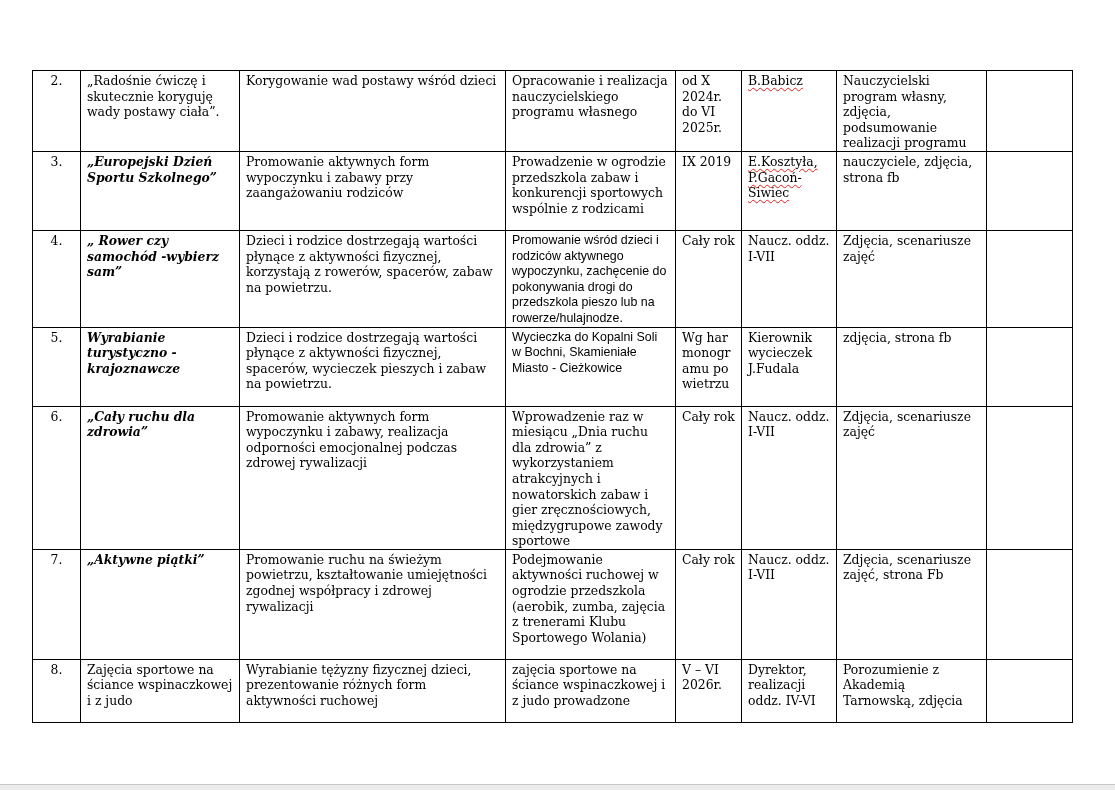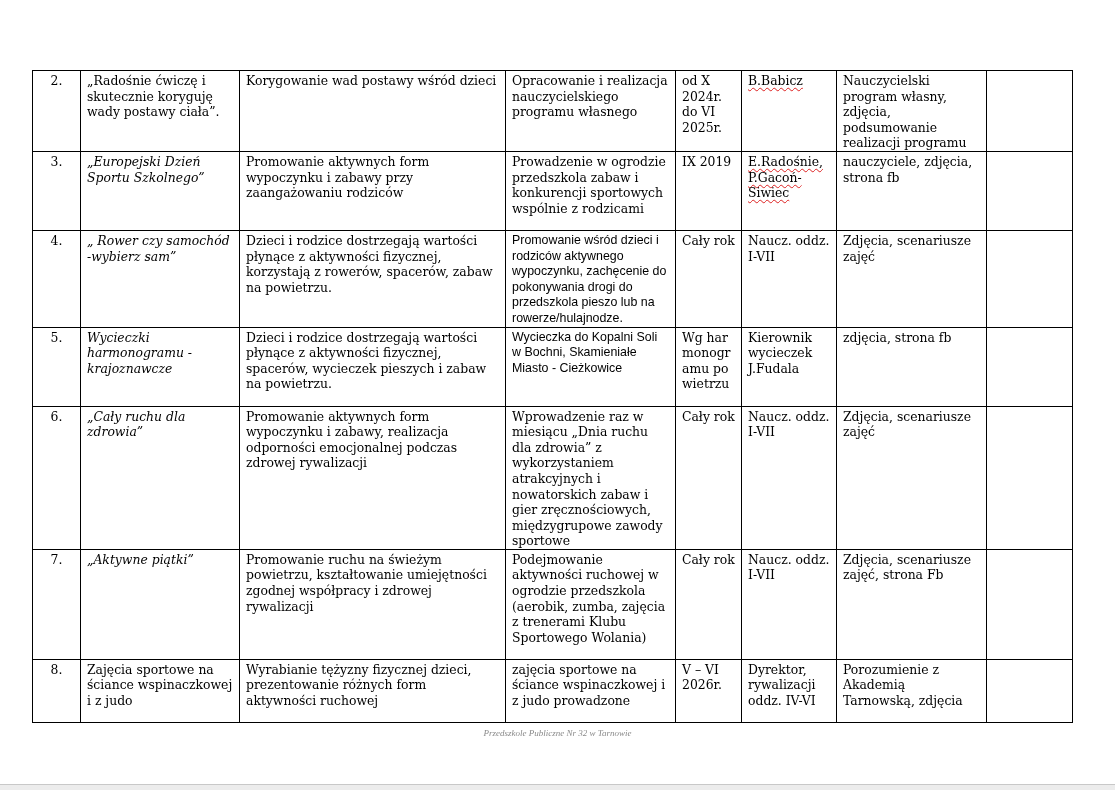--- a/index.html
+++ b/index.html
@@ -15,21 +15,21 @@
     position: absolute; left: 32px; top: 70px;
     border-collapse: collapse; table-layout: fixed;
     width: 1040px;
   }
   table.plan td {
     border: 1px solid #000; vertical-align: top;
     padding: 2px 6px 0 6px; font-size: 12.4px; line-height: 15.6px;
     overflow: hidden; word-wrap: break-word;
   }
   td.num { text-align: center; padding-left: 4px; padding-right: 4px; }
-  .title-bold { font-weight: normal; font-style: italic; }
+  .title-bold { font-weight: bold; font-style: italic; }
   .alt-font { font-family: Liberation Sans, sans-serif; font-size: 12px; line-height: 16px; }
   .spell { text-decoration: underline wavy #d22; text-decoration-thickness: 1px; text-underline-offset: 2px; }
   .footer {
     position: absolute; top: 728px; left: 0; width: 1115px; text-align: center;
     font-family: "Liberation Serif", serif; font-style: italic; font-size: 9px; color: #8a8a8a;
   }
 </style>
 </head>
 <body>
 
@@ -55,37 +55,37 @@
         <td><span class="spell">B.Babicz</span></td>
         <td>Nauczycielski program własny, zdjęcia, podsumowanie realizacji programu</td>
         <td></td>
       </tr>
       <tr style="height:79px">
         <td class="num">3.</td>
         <td class="title-bold">„Europejski Dzień Sportu Szkolnego”</td>
         <td>Promowanie aktywnych form wypoczynku i zabawy przy zaangażowaniu rodziców</td>
         <td>Prowadzenie w ogrodzie przedszkola zabaw i konkurencji sportowych wspólnie z rodzicami</td>
         <td>IX 2019</td>
-        <td><span class="spell">E.Radośnie, P.Gacoń-Siwiec</span></td>
+        <td><span class="spell">E.Kosztyła, P.Gacoń-Siwiec</span></td>
         <td>nauczyciele, zdjęcia, strona fb</td>
         <td></td>
       </tr>
       <tr style="height:94px">
         <td class="num">4.</td>
         <td class="title-bold">„ Rower czy samochód -wybierz sam”</td>
         <td>Dzieci i rodzice dostrzegają wartości płynące z aktywności fizycznej, korzystają z rowerów, spacerów, zabaw na powietrzu.</td>
         <td class="alt-font">Promowanie wśród dzieci i rodziców aktywnego wypoczynku, zachęcenie do pokonywania drogi do przedszkola pieszo lub na rowerze/hulajnodze.</td>
         <td>Cały rok</td>
         <td>Naucz. oddz. I-VII</td>
         <td>Zdjęcia, scenariusze zajęć</td>
         <td></td>
       </tr>
       <tr style="height:79px">
         <td class="num">5.</td>
-        <td class="title-bold">Wycieczki harmonogramu - krajoznawcze</td>
+        <td class="title-bold">Wyrabianie turystyczno - krajoznawcze</td>
         <td>Dzieci i rodzice dostrzegają wartości płynące z aktywności fizycznej, spacerów, wycieczek pieszych i zabaw na powietrzu.</td>
         <td class="alt-font">Wycieczka do Kopalni Soli w Bochni, Skamieniałe Miasto - Cieżkowice</td>
         <td style="word-break:break-all">Wg harmonogramu powietrzu</td>
         <td>Kierownik wycieczek J.Fudala</td>
         <td>zdjęcia, strona fb</td>
         <td></td>
       </tr>
       <tr style="height:142px">
         <td class="num">6.</td>
         <td class="title-bold">„Cały ruchu dla zdrowia”</td>
@@ -105,22 +105,21 @@
         <td>Naucz. oddz. I-VII</td>
         <td>Zdjęcia, scenariusze zajęć, strona Fb</td>
         <td></td>
       </tr>
       <tr style="height:63px">
         <td class="num">8.</td>
         <td>Zajęcia sportowe na ściance wspinaczkowej i z judo</td>
         <td>Wyrabianie tężyzny fizycznej dzieci, prezentowanie różnych form aktywności ruchowej</td>
         <td>zajęcia sportowe na ściance wspinaczkowej i z judo prowadzone</td>
         <td>V – VI 2026r.</td>
-        <td>Dyrektor, rywalizacji oddz. IV-VI</td>
+        <td>Dyrektor, realizacji oddz. IV-VI</td>
         <td>Porozumienie z Akademią Tarnowską, zdjęcia</td>
         <td></td>
       </tr>
     </tbody>
   </table>
 
-  <div class="footer">Przedszkole Publiczne Nr 32 w Tarnowie</div>
 </div>
 <div class="bottom-bar"></div>
 
 </body></html>

